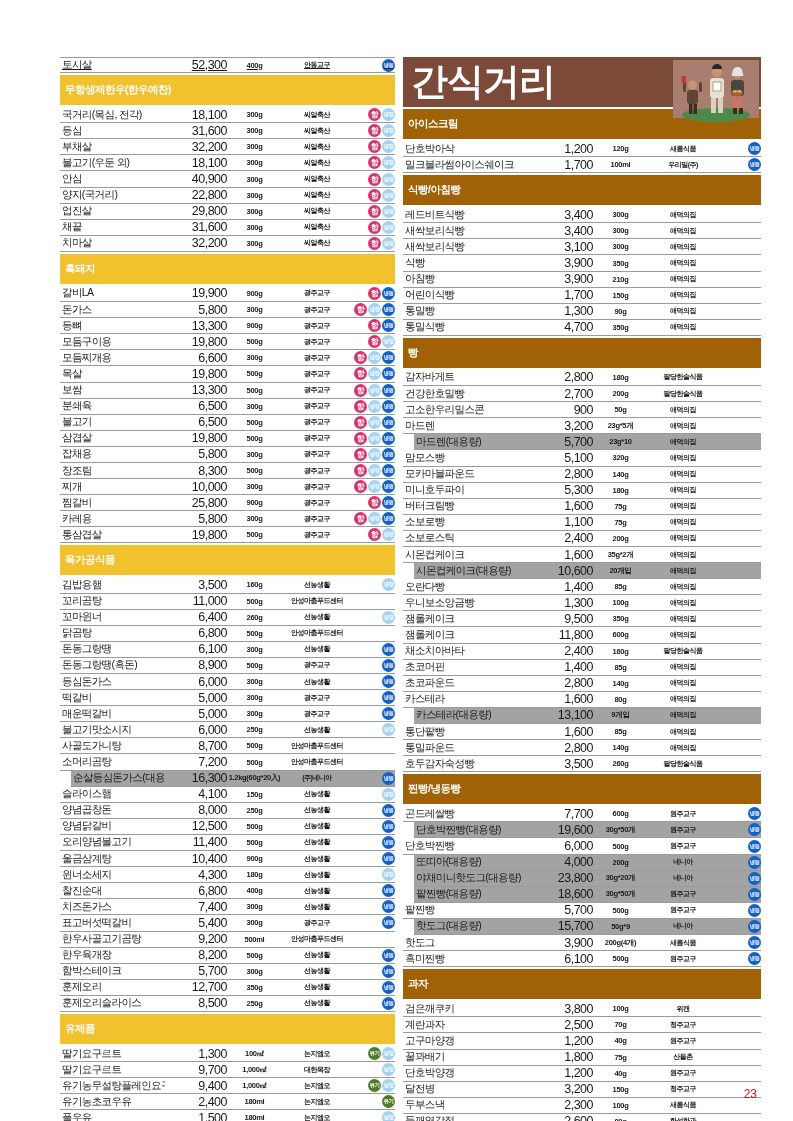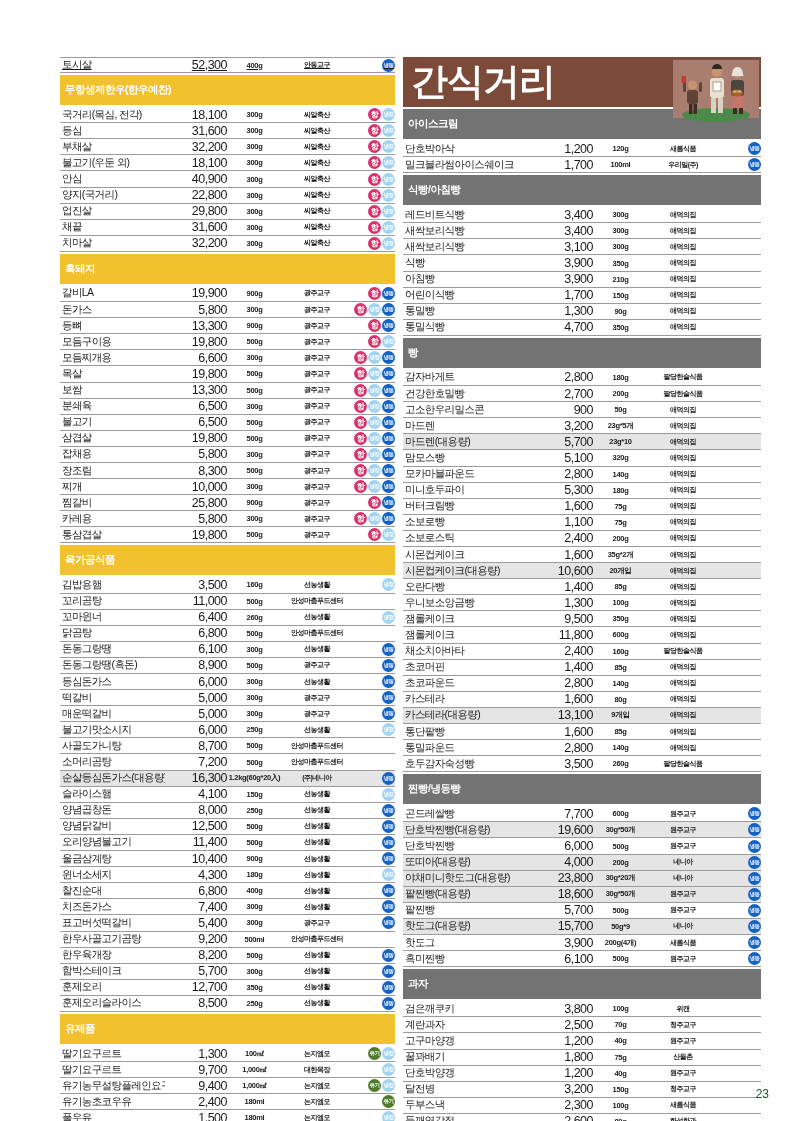--- a/index.html
+++ b/index.html
@@ -12,63 +12,63 @@
   .col0 { left:60px;  width:335px; }
   .col1 { left:403px; width:358px; }
 
   
   .sec {
     height:30px; display:flex; align-items:center;
     padding-left:5px; color:#fff; font-weight:bold; font-size:10.5px;
     letter-spacing:-0.5px; margin:2px 0;
   }
   .col0 .sec { background:#f2c12e; }
-  .col1 .sec { background:#737373; }
+  .col1 .sec { background:#a16207; }
 
   
   .banner {
     position:relative; height:50px; background:#7b4a39;
     display:flex; align-items:center; padding-left:8px;text-align:right;
   }
   .banner h1 {
     color:#fff; font-size:37px; font-weight:bold; letter-spacing:-1px;
   }
   .illus {
     position:absolute; right:2px; top:3px; width:86px; height:64px; z-index:5;
   }
 
   
   .row {
     height:16.1px; display:flex; align-items:center;
     border-bottom:1px solid #9b9b9b;
   }
   .row.first-row { border-top:1px solid #9b9b9b;text-decoration:underline; }
-  .row.hl { background:#e5e5e5; }
+  .row.hl { background:#a3a3a3;margin-left:11px; }
   .cell-name {
     flex:1; font-size:10.5px; letter-spacing:-0.6px; white-space:nowrap;
     overflow:hidden; padding-left:2px;
   }
   .cell-price { width:62px; text-align:right; font-size:12.5px; letter-spacing:-0.5px; }
   .cell-unit  { width:55px; text-align:center; font-size:7.5px; font-weight:bold; letter-spacing:-0.3px; }
   .cell-supplier { width:70px; text-align:center; font-size:7px; font-weight:bold; letter-spacing:-0.5px; }
   .cell-badges { width:43px; display:flex; justify-content:flex-end; align-items:center; gap:1px; }
 
   .badge {
     width:13px; height:13px; border-radius:50%; color:#fff; flex:0 0 13px;
     display:flex; align-items:center; justify-content:center;
     font-weight:bold; font-size:5.5px; letter-spacing:-0.5px;
   }
   .badge.hang      { background:#d6336c; font-size:8px; }
   .badge.naengjang { background:#a2d4f0; }
   .badge.naengdong { background:#1261c4; }
   .badge.yugi      { background:#4f7a28; }
 
   .page-num {
-    position:absolute; top:1087px; right:24px;
-    font-size:12px; color:#14532d;
+    position:absolute; top:1087px; right:36px;
+    font-size:12px; color:#b91c1c;
   }
 </style>
 </head>
 <body>
 
 <div class="col col0">
   <div>
       <div class="row first-row">
         <span class="cell-name">토시살</span>
         <span class="cell-price">52,300</span>

